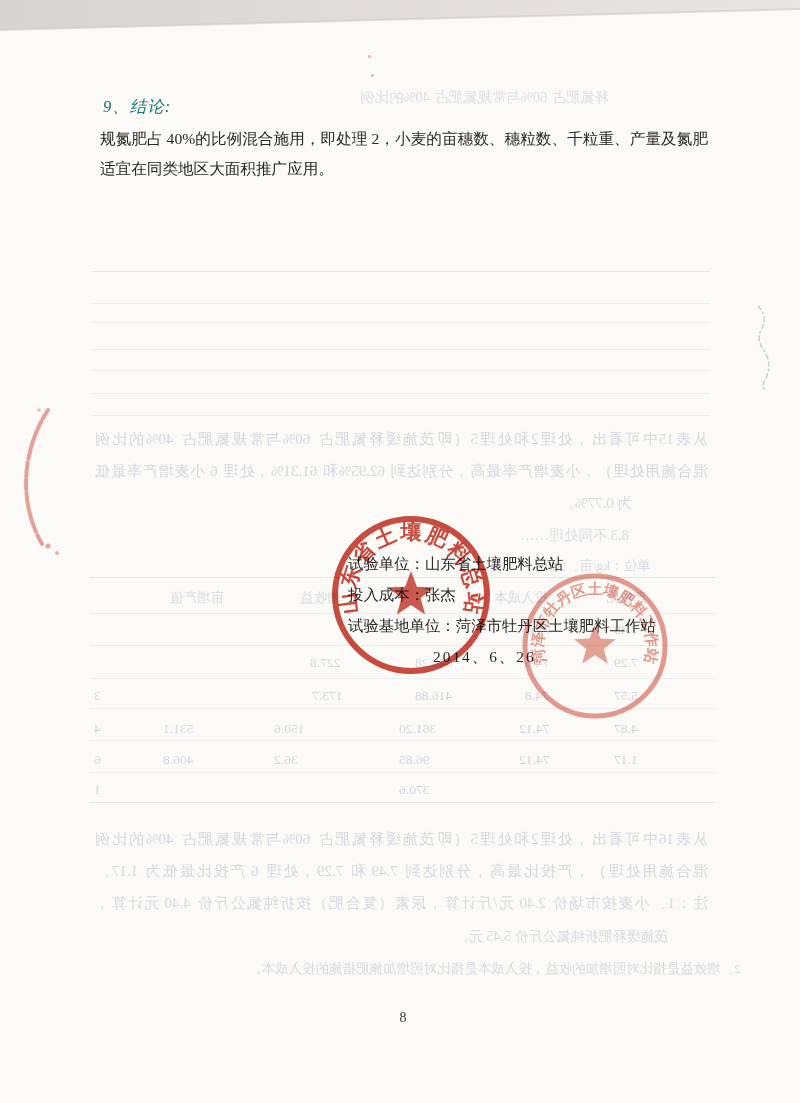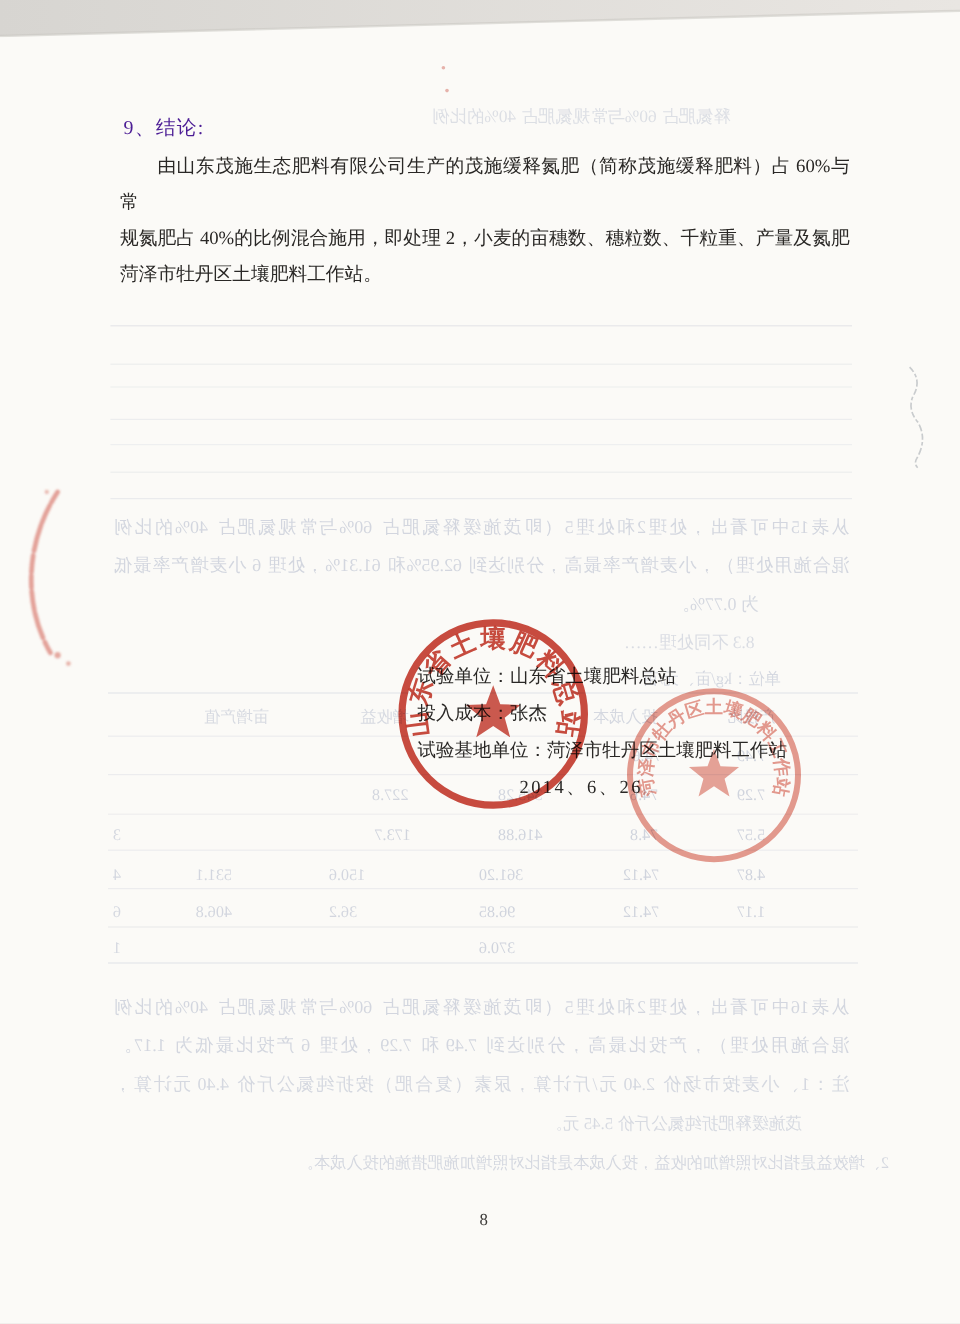--- a/index.html
+++ b/index.html
@@ -14,21 +14,21 @@
     background:linear-gradient(90deg,#d7d5d1,#e9e6e2);
     clip-path:polygon(0 0,100% 0,100% 9px,0 30px);
   }
   .band-edge{
     position:absolute;left:0;top:0;width:100%;height:36px;
     background:#c9c6c1;opacity:.55;
     clip-path:polygon(0 29px,100% 8px,100% 10px,0 31px);
   }
   .headline{
     position:absolute;left:103px;top:96px;
-    font-size:16.5px;color:#4c1d95;letter-spacing:1px;
+    font-size:16.5px;color:#0f766e;letter-spacing:1px;font-style:italic;
   }
   .para{
     position:absolute;left:100px;top:124px;width:608px;
     font-size:15.6px;line-height:30px;color:#2a2826;
   }
   .pline{text-align:justify;text-align-last:justify;}
   .pline.first{text-indent:2em;}
   .pline.last{text-align:left;text-align-last:left;}
   .sig{
     position:absolute;left:348px;top:548px;
@@ -111,23 +111,22 @@
       <div class="bleed-rule" style="left: 90px; top: 645px; width: 625px; opacity: 0.15;"></div>
       <div class="bleed-rule" style="left: 90px; top: 678px; width: 625px; opacity: 0.13;"></div>
       <div class="bleed-rule" style="left: 90px; top: 708px; width: 625px; opacity: 0.15;"></div>
       <div class="bleed-rule" style="left: 90px; top: 740px; width: 625px; opacity: 0.15;"></div>
       <div class="bleed-rule" style="left: 90px; top: 772px; width: 625px; opacity: 0.15;"></div>
       <div class="bleed-rule" style="left: 90px; top: 802px; width: 625px; opacity: 0.22;"></div>
     </div>
 
   <div class="headline">9、结论:</div>
   <div class="para" id="para">
-      <div class="pline first">由山东茂施生态肥料有限公司生产的茂施缓释氮肥（简称茂施缓释肥料）占 60%与常</div>
       <div class="pline">规氮肥占 40%的比例混合施用，即处理 2，小麦的亩穗数、穗粒数、千粒重、产量及氮肥</div>
-      <div class="pline last">菏泽市牡丹区土壤肥料工作站。</div>
+      <div class="pline last">适宜在同类地区大面积推广应用。</div>
     </div>
 
   <div class="sig">
     <div>试验单位：山东省土壤肥料总站</div>
     <div>投入成本：张杰</div>
     <div>试验基地单位：菏泽市牡丹区土壤肥料工作站</div>
     <div class="date">2014、6、26</div>
   </div>
 
   <svg class="mark-svg" style="left:8px;top:398px;" width="80" height="165" viewBox="0 0 80 165">

